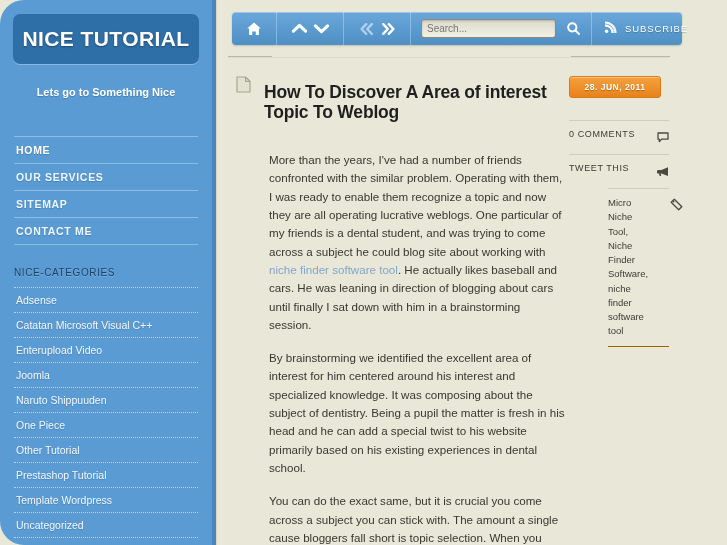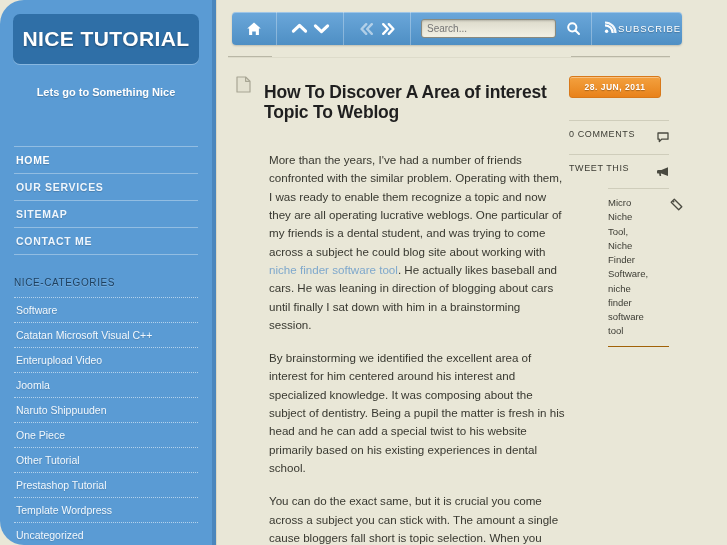--- a/index.html
+++ b/index.html
@@ -64,21 +64,21 @@
   }
   .tagline {
     margin-top: 22px;
     text-align: center;
     color: #ffffff;
     font-size: 11px;
     font-weight: bold;
     text-shadow: 0 1px 1px rgba(0,0,0,0.22);
   }
   .nav {
-    margin-top: 32px;
+    margin-top: 22px;
     padding: 16px 14px 0 14px;
   }
   .nav-item {
     border-top: 1px solid rgba(255,255,255,0.34);
     padding: 7px 0 7px 2px;
     font-size: 10.5px;
     letter-spacing: 0.7px;
     color: #eef6fd;
     font-weight: bold;
     text-shadow: 0 1px 1px rgba(0,0,0,0.18);
@@ -174,20 +174,21 @@
   .search-go {
     margin-left: 10px;
     cursor: pointer;
     color: #ffffff;
     display: flex;
     align-items: center;
   }
   .subscribe {
     display: flex;
     align-items: center;
+    gap: 7px;
     padding: 0 12px;
     cursor: pointer;
   }
   .subscribe-label {
     color: #ffffff;
     font-size: 9.5px;
     letter-spacing: 0.9px;
     text-shadow: 0 1px 1px rgba(0,0,0,0.25);
   }
 
@@ -310,21 +311,21 @@
       </div>
       <div class="nav-item last">
         <span>CONTACT ME</span>
       </div>
     </div>
 
     <div class="cat-heading">NICE-CATEGORIES</div>
 
     <div class="cats">
       <div class="cat-item">
-        <span>Software</span>
+        <span>Adsense</span>
       </div>
       <div class="cat-item">
         <span>Catatan Microsoft Visual C++</span>
       </div>
       <div class="cat-item">
         <span>Enterupload Video</span>
       </div>
       <div class="cat-item">
         <span>Joomla</span>
       </div>

